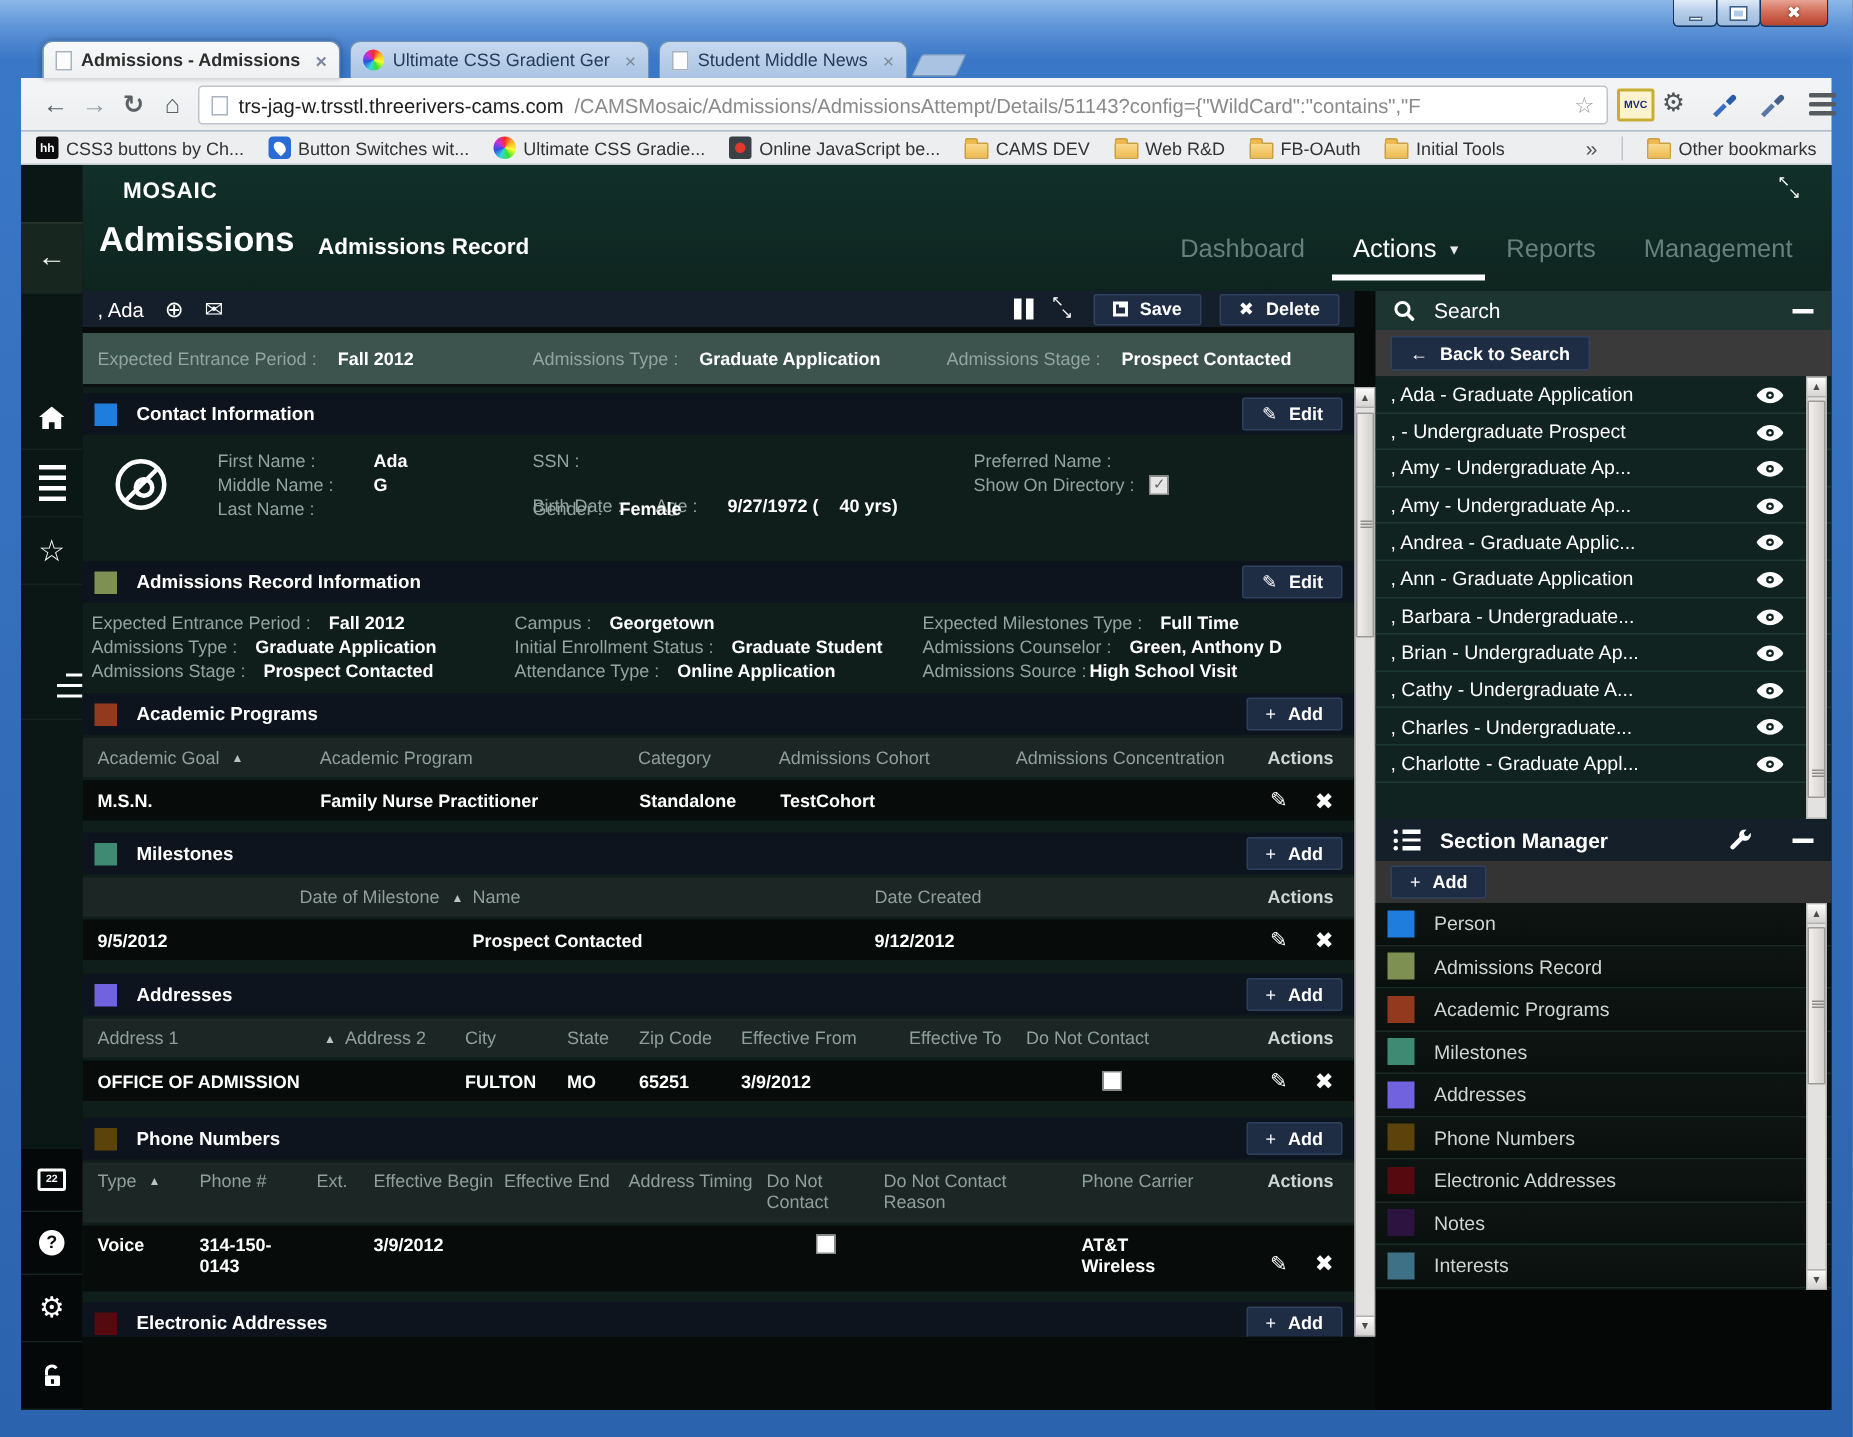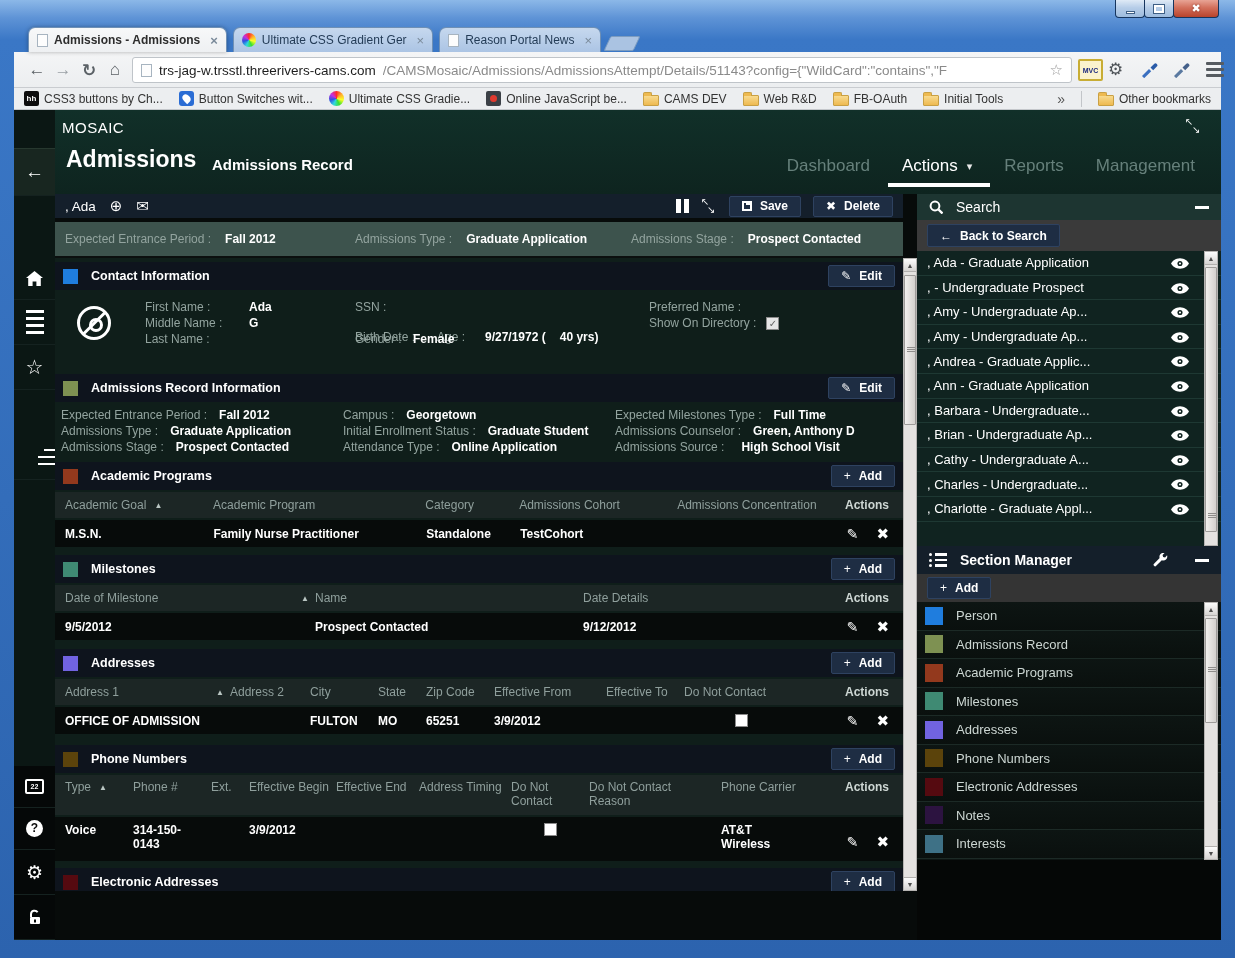--- a/index.html
+++ b/index.html
@@ -61,21 +61,21 @@
   .js-badge::after{content:"";position:absolute;left:4px;top:4px;width:7px;height:7px;background:#e03a2f;border-radius:50%}
   .folder{width:16px;height:11px;background:linear-gradient(#f8da8e,#eeba50);border:1px solid #c9a044;border-radius:1px;position:relative;margin-top:3px;flex:none}
   .folder::before{content:"";position:absolute;top:-4px;left:-1px;width:7px;height:3px;background:#eeba50;border:1px solid #c9a044;border-bottom:none;border-radius:2px 2px 0 0}
   .bm-spacer{flex:1}
   .chev{color:#555;font-size:14px}
   .bm-div{width:1px;height:16px;background:#c2c5c9}
 
   
   .app{top:110px;left:14px;width:1207px;height:830px;background:#070b0a;overflow:hidden}
   .header-zone{left:0;top:0;width:1207px;height:84px;background:linear-gradient(#113029,#0e241f)}
-  .brand{left:48px;top:9px;color:#fff;font-size:15px;font-weight:normal;letter-spacing:.5px}
+  .brand{left:68px;top:9px;color:#fff;font-size:15px;font-weight:bold;letter-spacing:.5px}
   .expand-top{right:18px;top:8px;width:18px;height:18px;color:#fff;font-size:10px;line-height:8px}
   .page-title{left:52px;top:36px;color:#fff;font-size:23px;font-weight:bold}
   .page-sub{left:198px;top:46px;color:#fff;font-size:15px;font-weight:bold}
   .nav{right:26px;top:46px;display:flex;gap:32px;font-size:17px;color:#66807b}
   .nav .active{color:#fff;position:relative;display:flex;gap:9px;align-items:center}
   .nav .active::after{content:"";position:absolute;left:-14px;right:-18px;bottom:-11px;height:4px;background:#fff}
   .caret{font-size:11px;color:#e8e8e8}
 
   
   .sidebar{left:0;top:0;width:41px;height:830px;background:#0b1714}
@@ -186,21 +186,21 @@
     <span class="title">Admissions - Admissions</span>
     <span class="x">×</span>
   </div>
   <div class="tab">
     <span class="grad-ico"></span>
     <span class="title">Ultimate CSS Gradient Ger</span>
     <span class="x">×</span>
   </div>
   <div class="tab">
     <span class="page-ico"></span>
-    <span class="title">Reason Portal News</span>
+    <span class="title">Student Middle News</span>
     <span class="x">×</span>
   </div>
   <div class="tab-stub"></div>
 </div>
 
 <div class="abs toolbar">
   <div class="row" style="height:36px;padding-left:10px">
     <span class="tb-ico">←</span>
     <span class="tb-ico" style="color:#9aa0a5">→</span>
     <span class="tb-ico">↻</span>
@@ -452,21 +452,21 @@
           <span class="val">Online Application</span>
         </div>
       <div class="frow" style="left:560px;top:6px;gap:12px">
           <span class="flbl">Expected Milestones Type :</span>
           <span class="val">Full Time</span>
         </div>
       <div class="frow" style="left:560px;top:22px;gap:12px">
           <span class="flbl">Admissions Counselor :</span>
           <span class="val">Green, Anthony D</span>
         </div>
-      <div class="frow" style="left:560px;top:38px;gap:17px">
+      <div class="frow" style="left:560px;top:38px;gap:2px">
           <span class="flbl">Admissions Source :</span>
           <span class="val">High School Visit</span>
         </div>
     </div>
 
     <div class="sec-h">
       <div class="swatch" style="background-color: rgb(147, 57, 29);"></div>
       <span class="sec-title">Academic Programs</span>
       <div class="btn">
           <span class="bico">+</span>
@@ -506,29 +506,29 @@
 
     <div class="sec-h" style="margin-top:8px">
       <div class="swatch" style="background-color: rgb(63, 138, 115);"></div>
       <span class="sec-title">Milestones</span>
       <div class="btn">
           <span class="bico">+</span>
           <span>Add</span>
         </div>
     </div>
     <div class="thead">
-      <div class="hcell" style="width:250px;justify-content:space-between">
+      <div class="hcell" style="width:250px;justify-content:flex-end">
           <span>Date of Milestone</span>
           <span class="sortc">▲</span>
         </div>
       <div class="hcell" style="width:268px">
           <span>Name</span>
         </div>
       <div class="hcell" style="width:200px">
-          <span>Date Details</span>
+          <span>Date Created</span>
         </div>
       <div class="acts-h">Actions</div>
     </div>
     <div class="trow" style="height:27px">
       <div style="width:250px">9/5/2012</div>
       <div style="width:268px">Prospect Contacted</div>
       <div style="width:200px">9/12/2012</div>
       <div class="acts">
           <span class="pencil">✎</span>
           <span class="xdel">✖</span>

